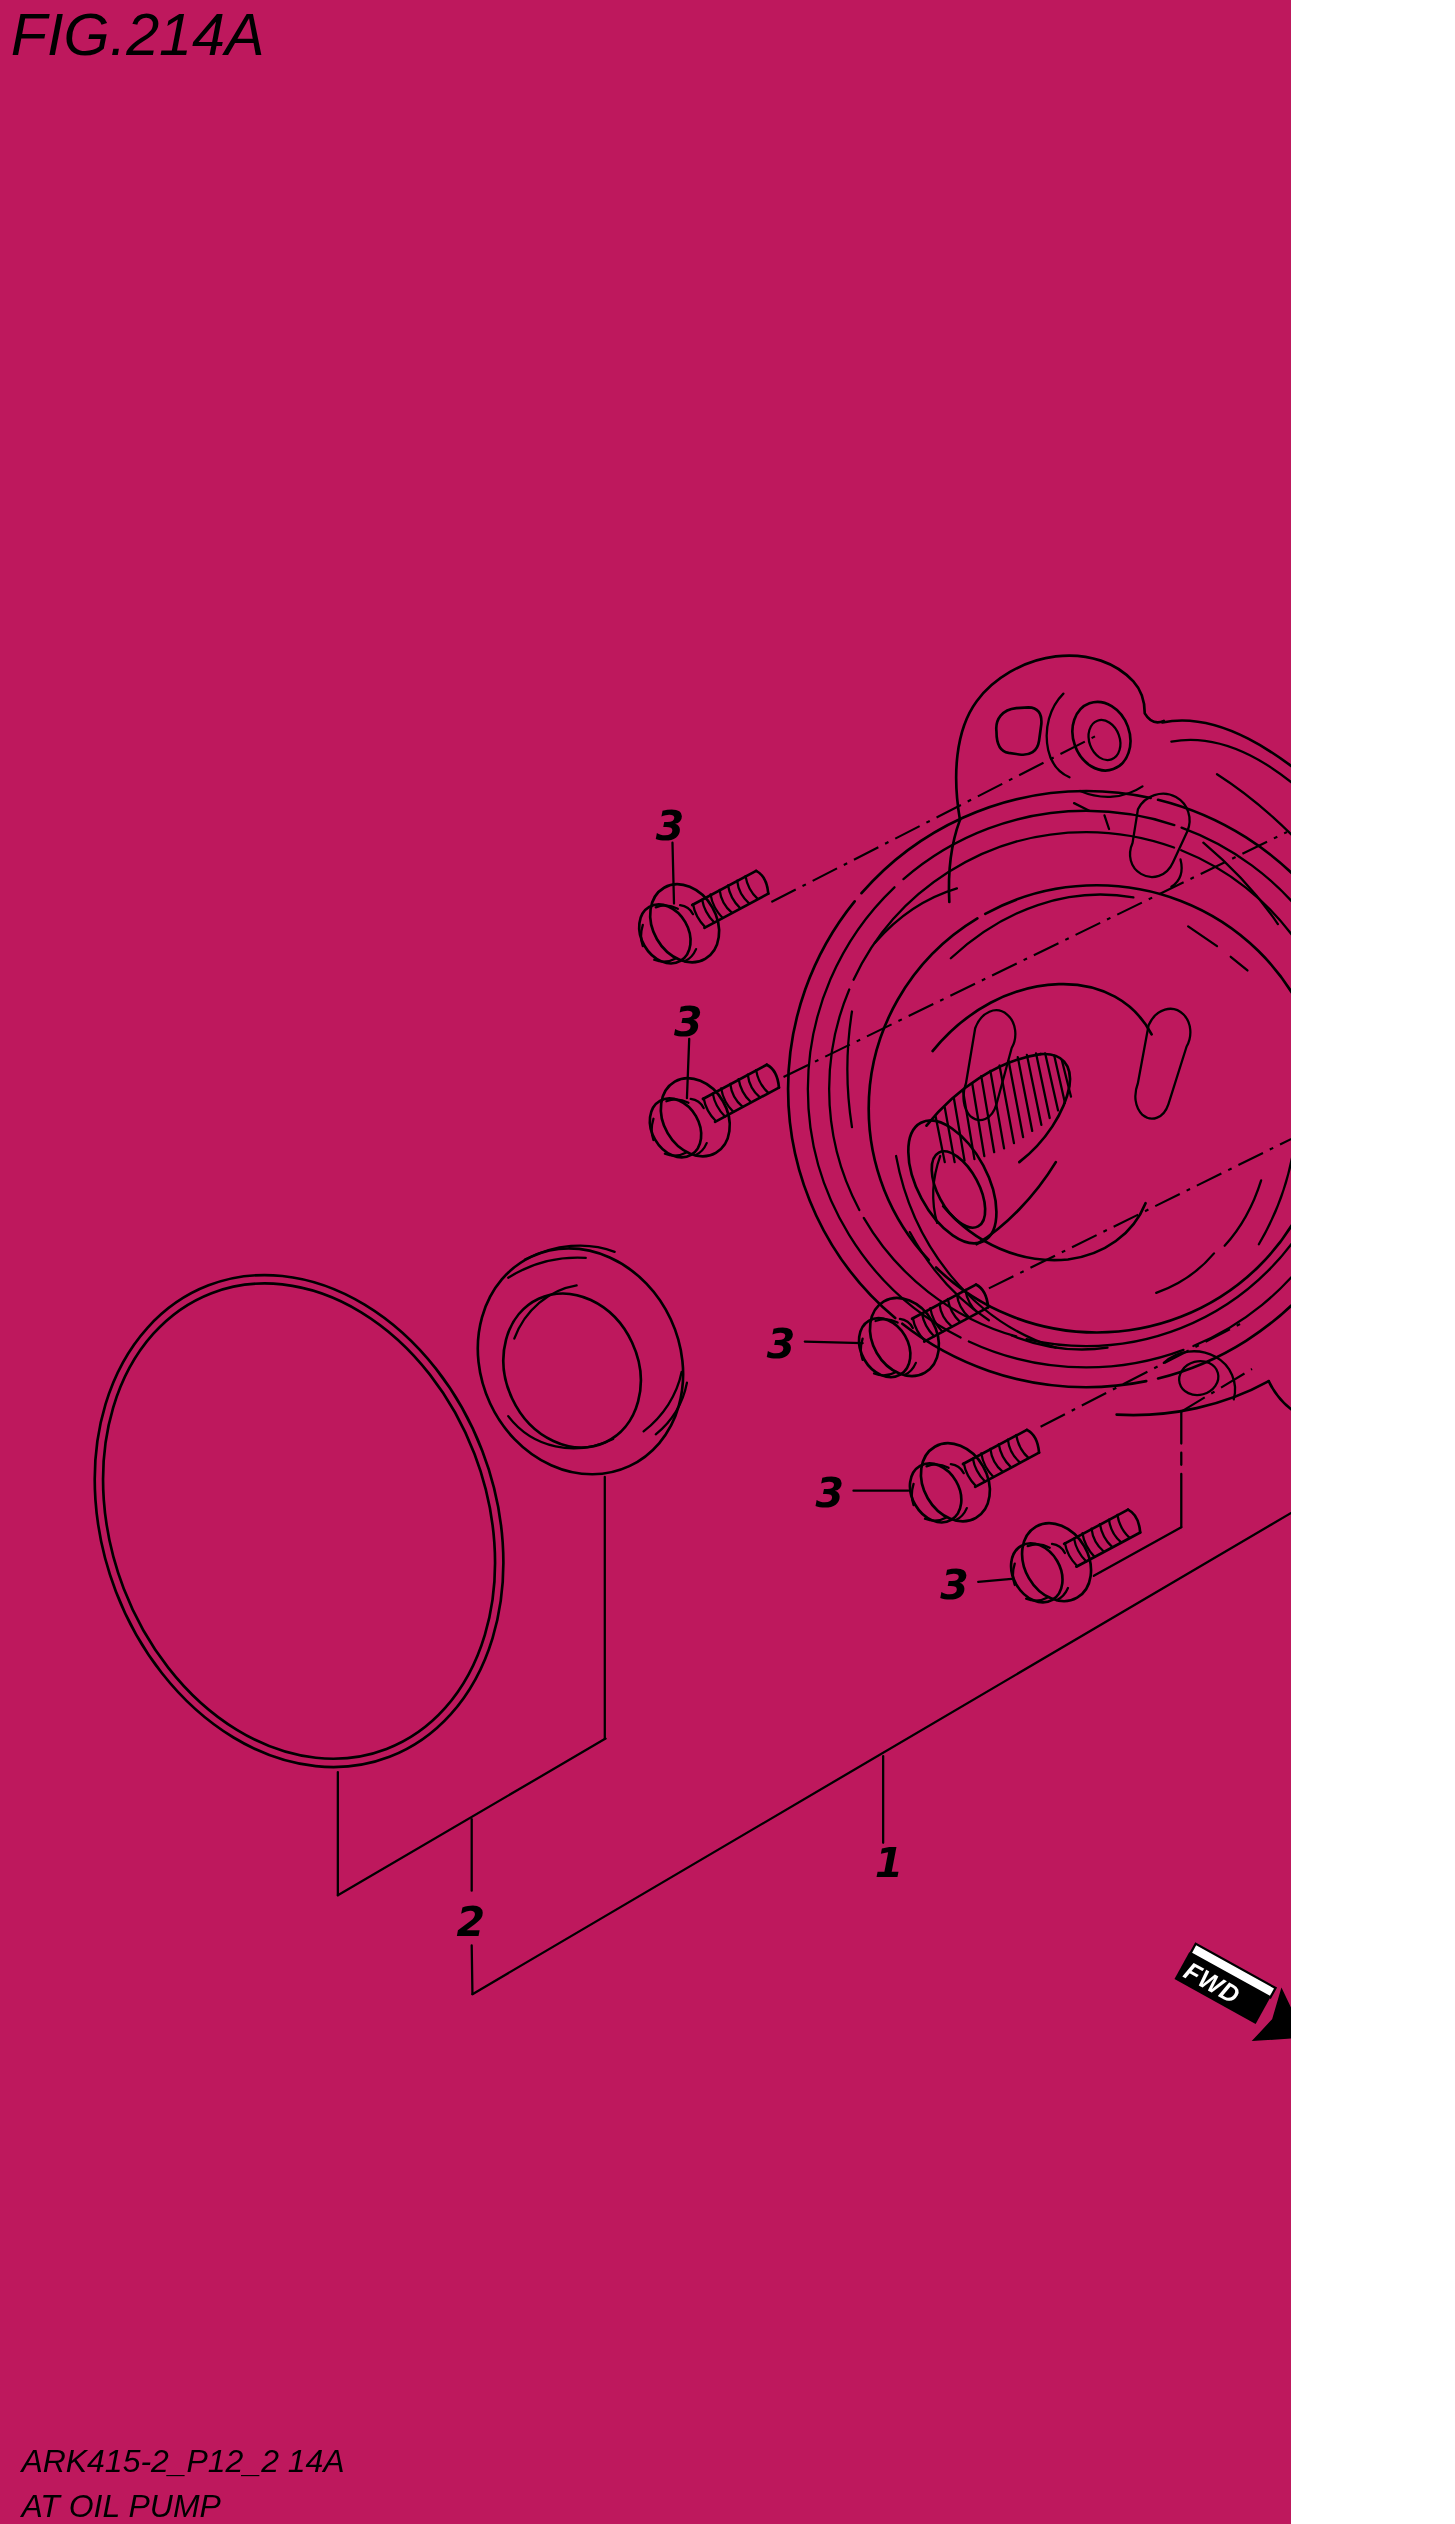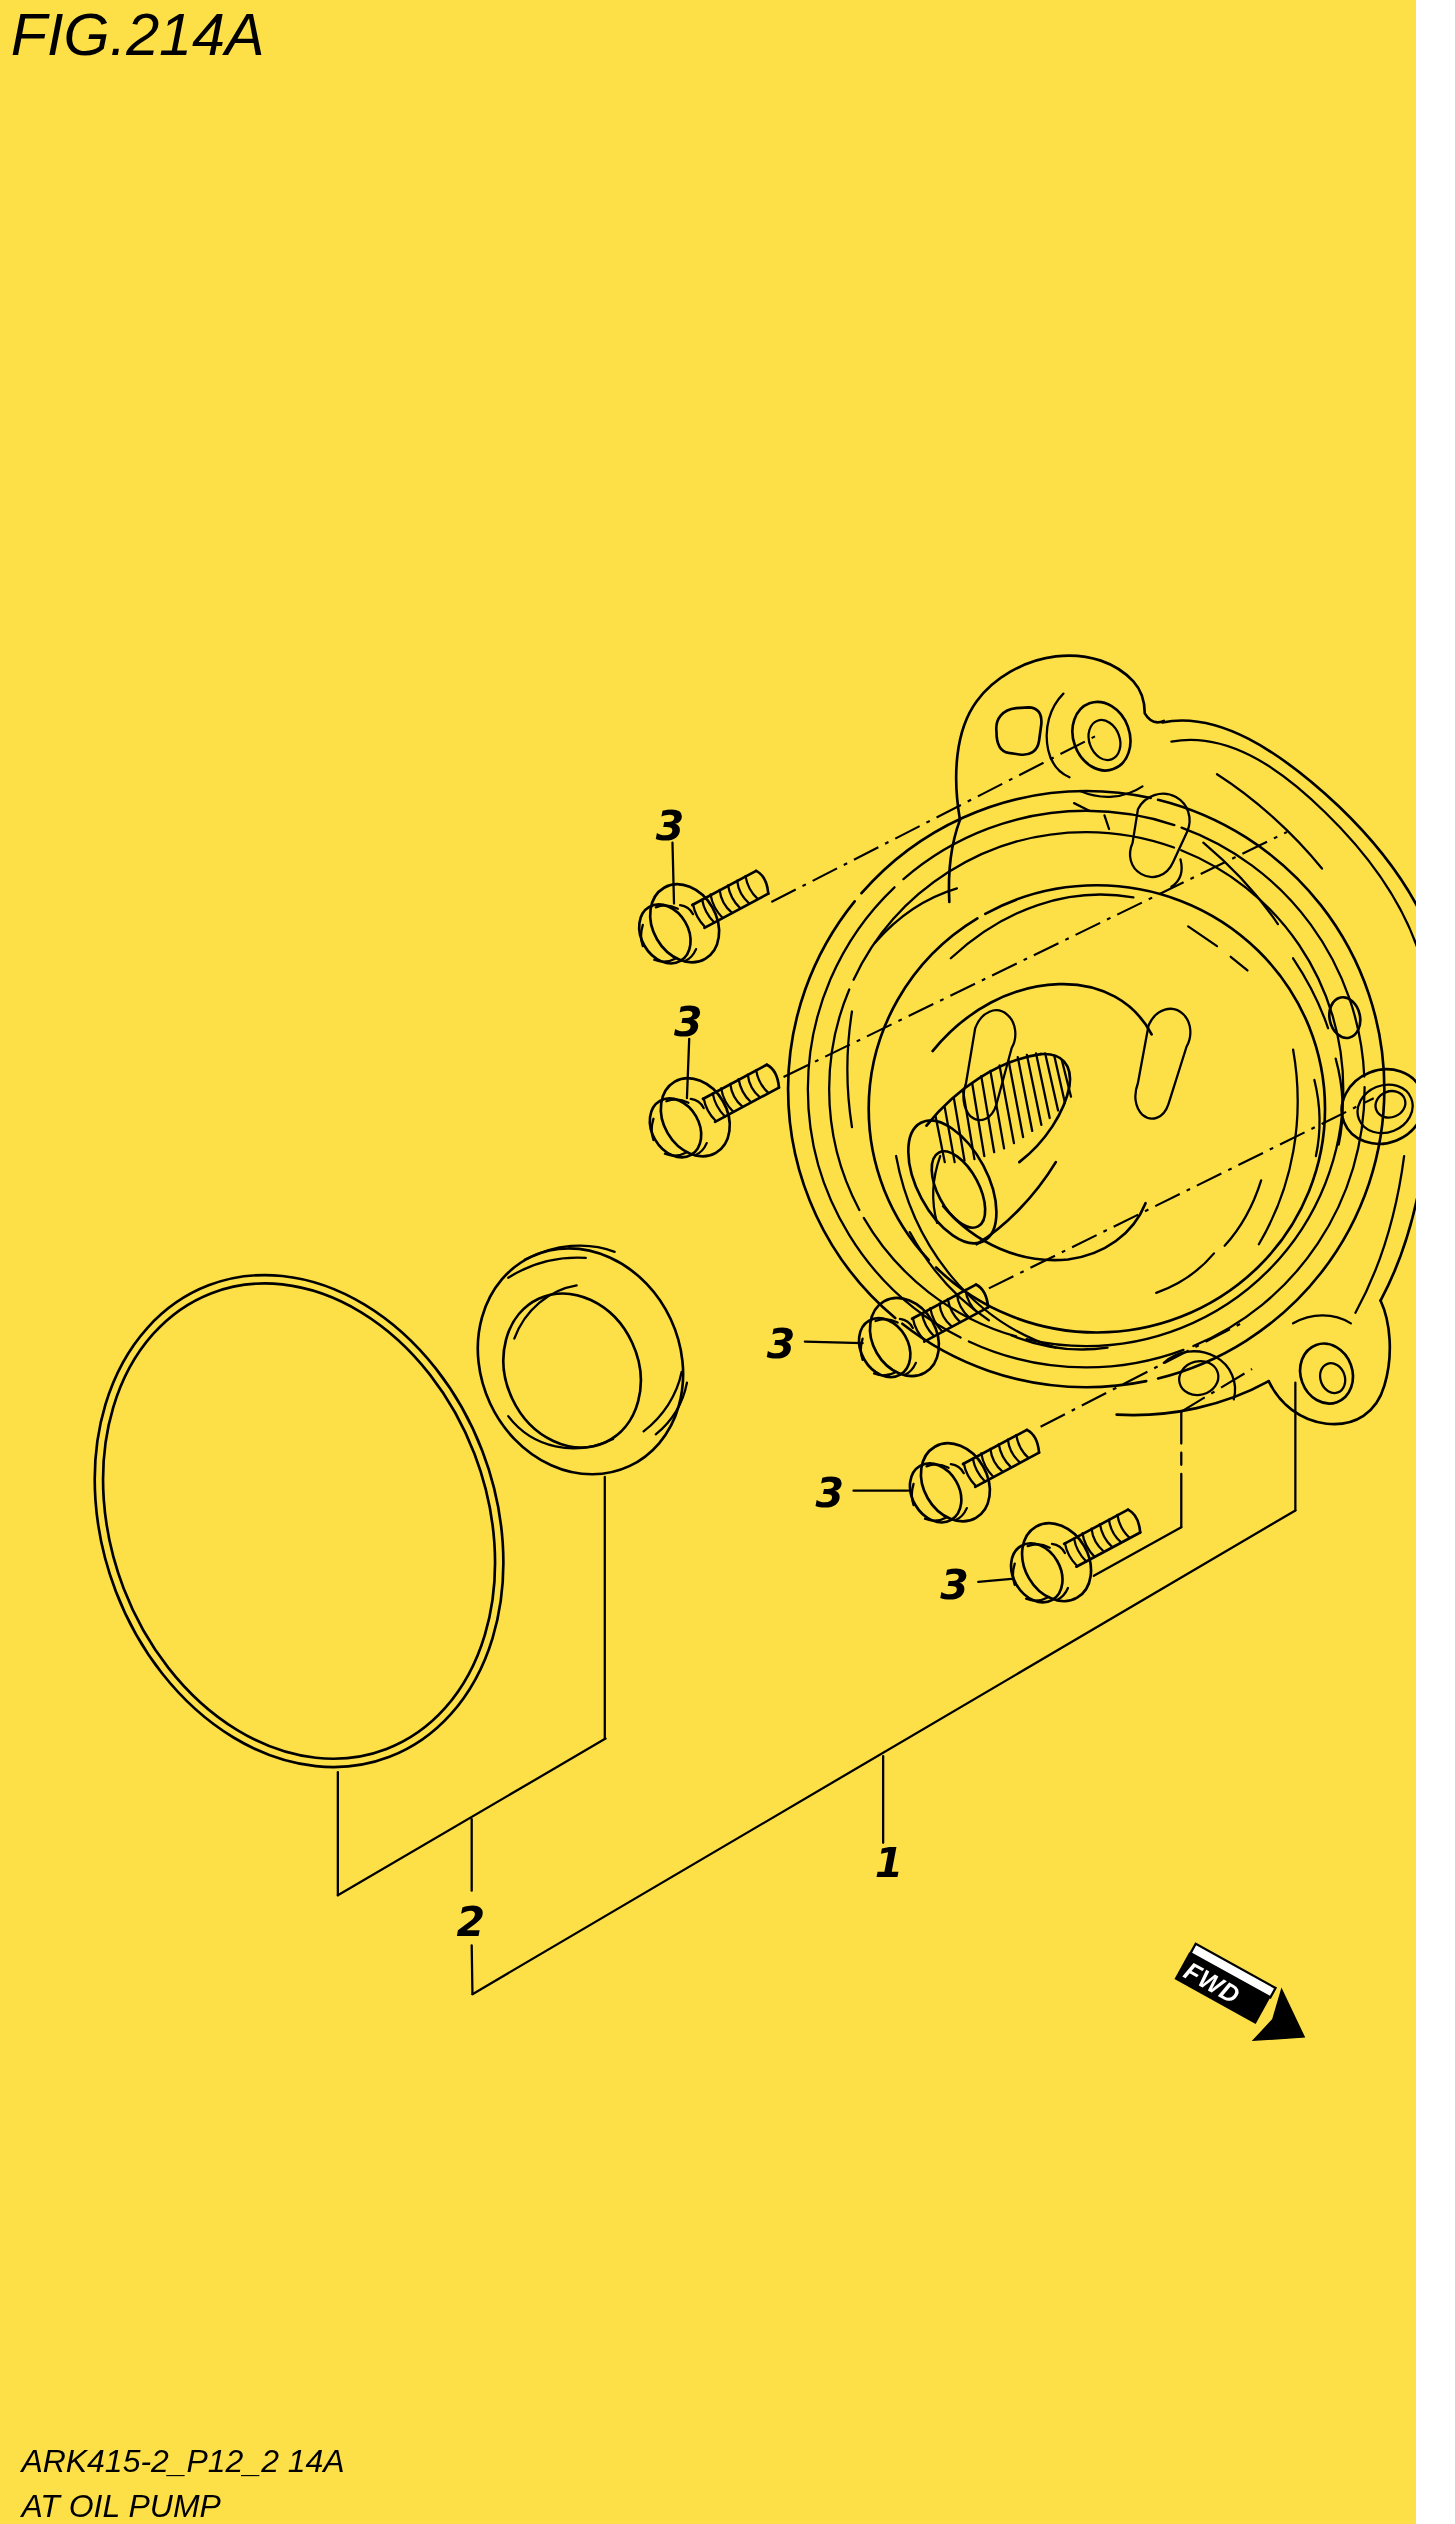--- a/index.html
+++ b/index.html
@@ -1,16 +1,16 @@
 <!DOCTYPE html>
 <html style="font-size:12px"><head>
 <meta charset="utf-8">
 <style>
   html,body{margin:0;padding:0;background:#ffffff;}
-  .page{position:relative;width:1416px;height:2525px;background:#fde047;overflow:hidden;
+  .page{position:relative;width:1291px;height:2525px;background:#be185d;overflow:hidden;
         font-family:"Liberation Sans",sans-serif;}
   svg{position:absolute;left:0;top:0;}
   svg *{vector-effect:none;}
   .ln{fill:none;stroke:#000;stroke-width:3.5;stroke-linecap:round;stroke-linejoin:round;}
   .fine{fill:none;stroke:#000;stroke-width:3;stroke-linecap:round;stroke-linejoin:round;}
   .leader{fill:none;stroke:#000;stroke-width:2.8;stroke-linecap:butt;
           stroke-dasharray:36 10 5 10;}
   .callout{font-family:"DejaVu Sans","Liberation Sans",sans-serif;font-weight:bold;
            font-style:italic;font-size:54px;fill:#000;}
   .title-text{font-family:"Liberation Sans",sans-serif;font-style:italic;font-size:78px;fill:#000;}

